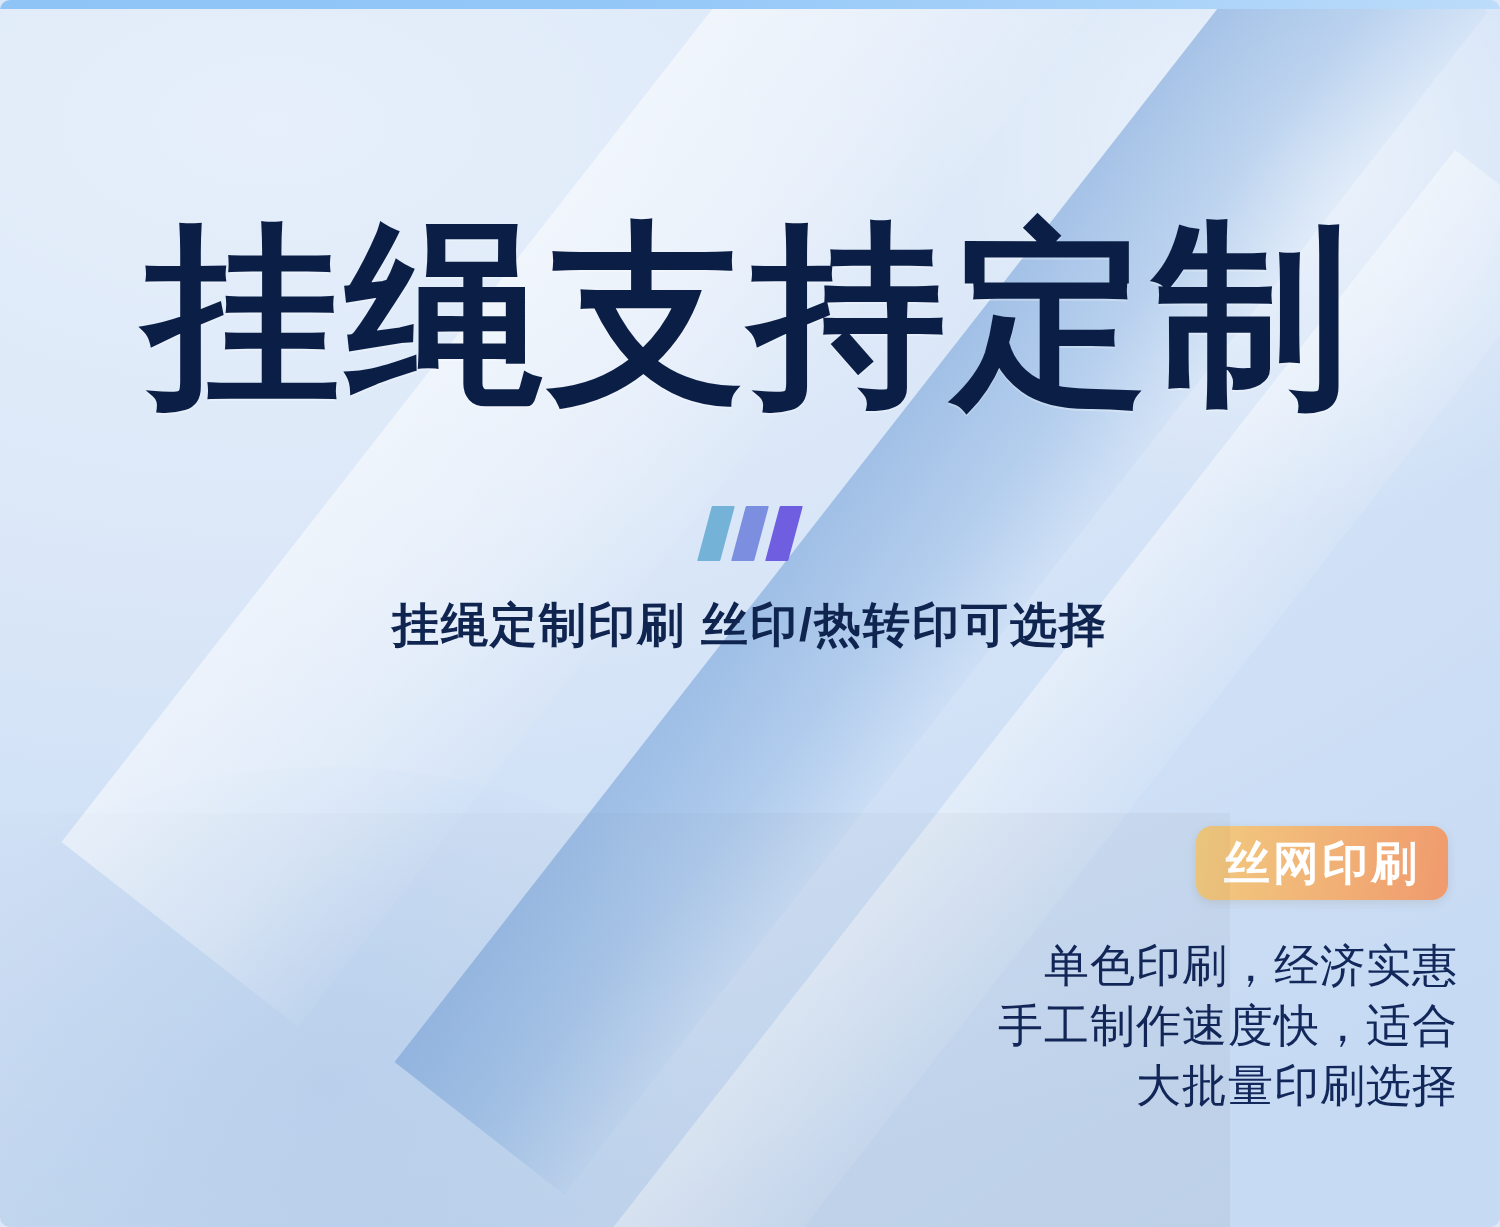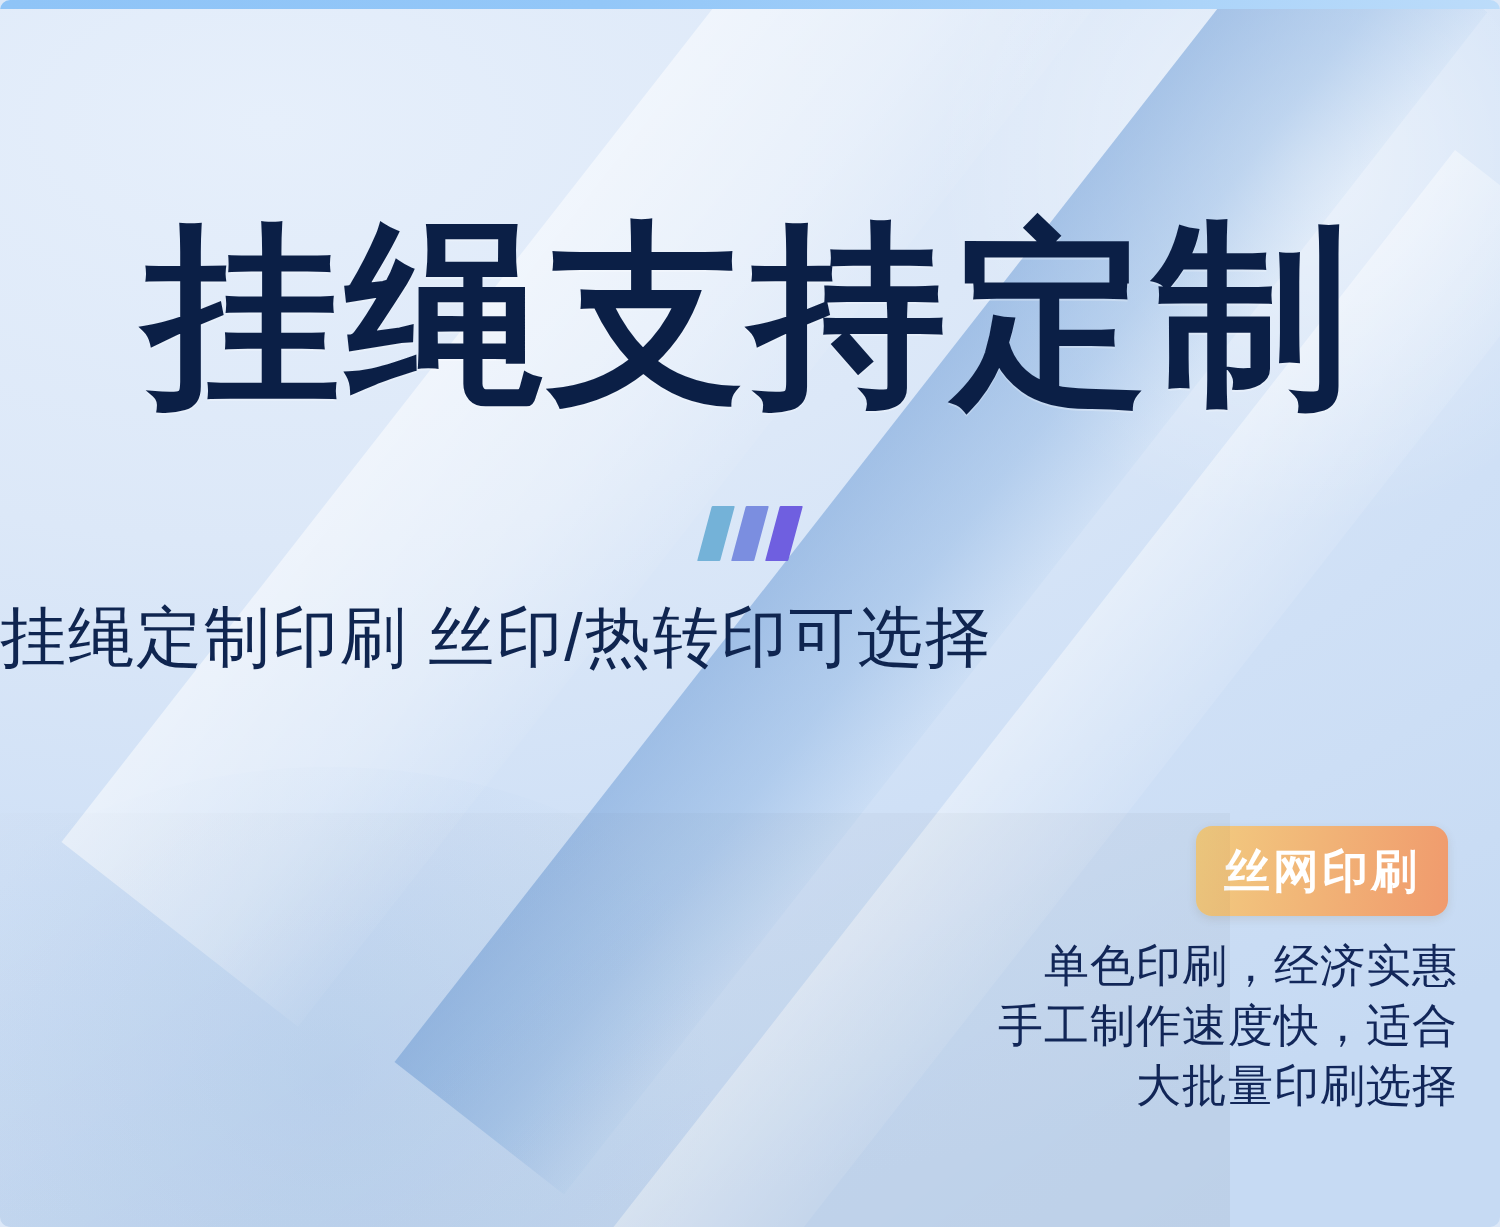--- a/index.html
+++ b/index.html
@@ -89,34 +89,34 @@
     width:23px; height:55px;
     transform:skewX(-15deg);
     border-radius:1px;
   }
   .divider-marks i:nth-child(1){ background:linear-gradient(160deg,#7ab6d9,#74b2d8); }
   .divider-marks i:nth-child(2){ background:linear-gradient(160deg,#7f9ede,#7b8ee0); }
   .divider-marks i:nth-child(3){ background:linear-gradient(160deg,#7a72e2,#6f5fe0); }
 
   .hero-sub {
     position:absolute; left:0; right:0; top:596px;
-    text-align:left;
-    font-size:66px;
+    text-align:center;
+    font-size:47px;
     line-height:1.25;
-    font-weight:400;
+    font-weight:700;
     letter-spacing:2px;
     color:#0f2550;
     white-space:nowrap;
   }
 
   
   .badge {
     position:absolute;
     left:1196px; top:826px;
-    width:252px; height:90px;
+    width:252px; height:74px;
     border-radius:16px;
     background:linear-gradient(100deg,#f2cc80 0%,#f0bb78 45%,#f09a6d 100%);
     display:flex; align-items:center; justify-content:center;
     box-shadow:0 3px 10px rgba(120,90,50,0.14);
   }
   .badge-text {
     color:#ffffff;
     font-size:46px;
     font-weight:700;
     letter-spacing:3px;

